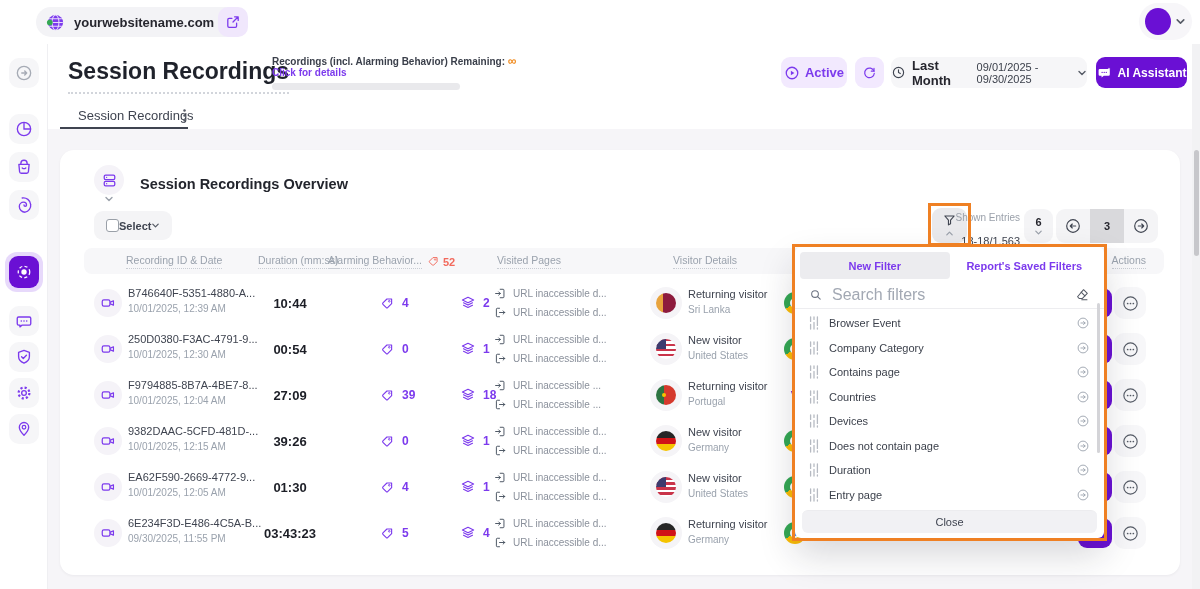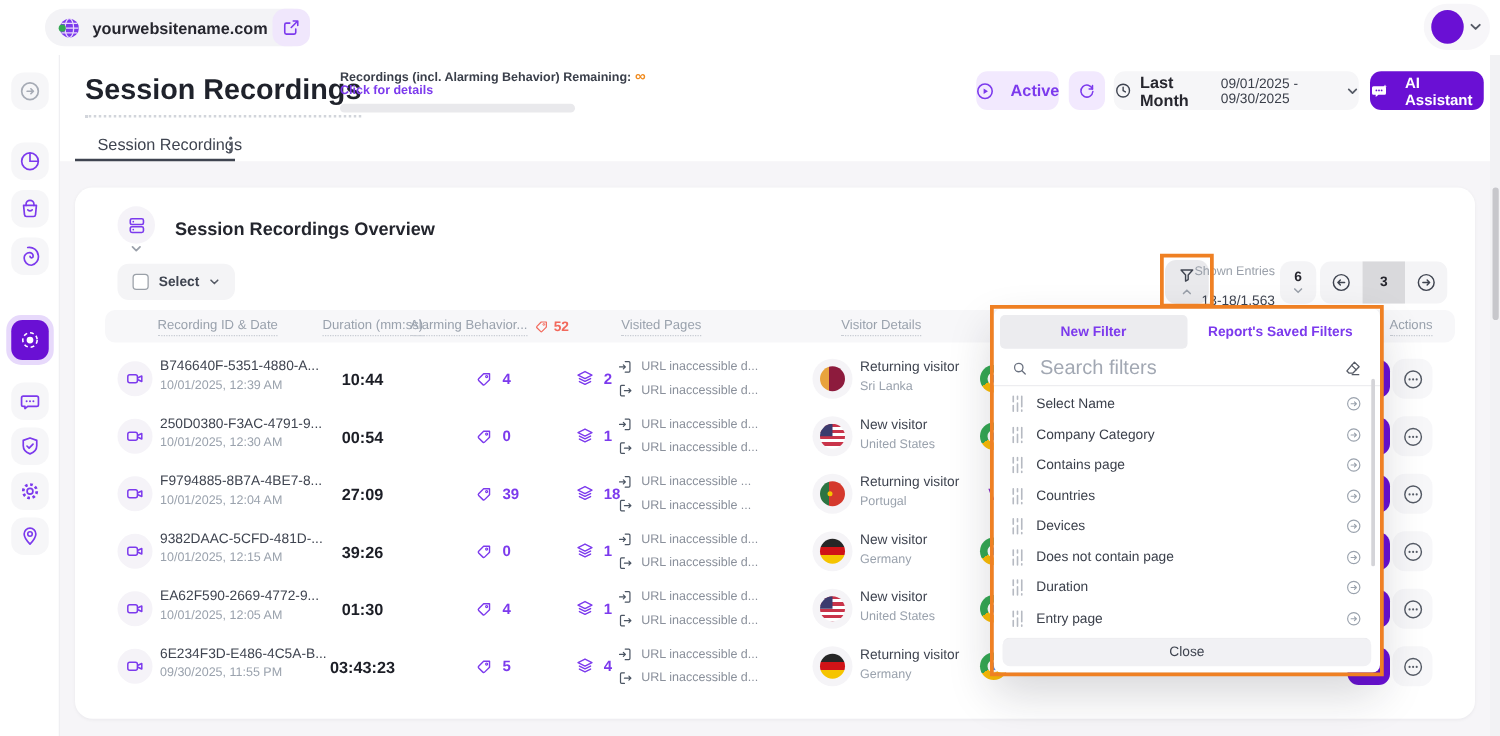--- a/index.html
+++ b/index.html
@@ -18,36 +18,36 @@
   .side-item{position:absolute;left:9px;width:30px;height:30px;border-radius:10px;background:#f6f6f8;display:flex;align-items:center;justify-content:center;color:#7c3aed}
   .side-item.gray{color:#a6abb5}
   .side-active-outer{position:absolute;left:5px;top:208px;width:38px;height:40px;border-radius:12px;background:#e7d9fb;display:flex;align-items:center;justify-content:center}
   .side-active-inner{width:30px;height:32px;border-radius:9px;background:#6a10d4;display:flex;align-items:center;justify-content:center;color:#fff}
   
   .page-title{position:absolute;left:68px;top:58px;font-size:23px;font-weight:700;color:#1f222b;border-bottom:2px dotted #d2d5db;padding-bottom:7px;z-index:4}
   .remaining-label{position:absolute;left:272px;top:54px;font-size:10px;font-weight:700;color:#3a3f4a;z-index:4}
   .remaining-label .inf{color:#f08a1d;font-size:12px;margin-left:3px}
   .details-link{position:absolute;left:272px;top:67px;font-size:10px;font-weight:700;color:#7c3aed;z-index:4}
   .progress{position:absolute;left:272px;top:83px;width:188px;height:7px;border-radius:4px;background:#e9e9ec;z-index:4}
-  .btn{position:absolute;top:57px;height:31px;border-radius:9px;display:inline-flex;align-items:center;justify-content:center;gap:12px;font-size:13px;font-weight:700;z-index:4}
+  .btn{position:absolute;top:57px;height:31px;border-radius:9px;display:inline-flex;align-items:center;justify-content:center;gap:5px;font-size:13px;font-weight:700;z-index:4}
   .btn-active{left:781px;width:66px;background:#f2e9fe;color:#7c3aed}
   .btn-refresh{left:855px;width:29px;background:#f2e9fe;color:#7c3aed}
   .btn-date{left:891px;width:196px;background:#f6f6f8;color:#26262e;gap:6px}
   .btn-date .range{font-size:11px;font-weight:400;color:#3a3f4a;margin-left:4px}
   .btn-ai{left:1096px;width:91px;background:#6a10d4;color:#fff;font-size:12px}
   .tab-label{position:absolute;left:78px;top:108px;font-size:13px;font-weight:500;color:#3f4450;z-index:4}
   .tab-kebab{position:absolute;left:177px;top:107px;width:14px;height:16px;display:flex;align-items:center;justify-content:center;color:#565b66;z-index:4}
   .tab-underline{position:absolute;left:60px;top:127px;width:128px;height:2px;background:#3f4450;z-index:4}
   
   .content-bg{position:absolute;left:48px;top:129px;width:1152px;height:460px;background:#f6f5f8}
   .card{position:absolute;left:60px;top:150px;width:1120px;height:425px;background:#fff;border-radius:14px;box-shadow:0 1px 3px rgba(16,24,40,.05);z-index:8}
   .ov-icon{position:absolute;left:94px;top:165px;width:30px;height:30px;border-radius:50%;background:#f5f3f8;display:flex;align-items:center;justify-content:center;color:#7c3aed;z-index:9}
   .ov-chev{position:absolute;left:104px;top:194px;color:#9aa0aa;z-index:9}
   .ov-title{position:absolute;left:140px;top:176px;font-size:14.5px;font-weight:700;color:#23252d;z-index:9}
-  .select-btn{position:absolute;left:94px;top:211px;height:29px;border-radius:9px;background:#f4f4f6;display:flex;align-items:center;gap:8px;padding:0 12px;z-index:9}
+  .select-btn{position:absolute;left:94px;top:211px;height:29px;border-radius:9px;background:#f4f4f6;display:flex;align-items:center;gap:0;padding:0 12px;z-index:9}
   .select-btn .box{width:13px;height:13px;border:1.5px solid #9aa0a8;border-radius:3px;background:#fff}
   .select-btn .lbl{font-size:11px;font-weight:700;color:#3f4450}
   .filter-btn{position:absolute;left:932px;top:208px;width:35px;height:35px;border-radius:9px;background:#e9e9ec;display:flex;flex-direction:column;align-items:center;justify-content:center;gap:1px;color:#3f4450;z-index:9}
   .shown{position:absolute;left:946px;top:212px;width:74px;text-align:right;z-index:9}
   .shown .l1{font-size:10px;color:#9aa0aa}
   .shown .l2{font-size:11px;color:#3f4450;margin-top:12px}
   .pagesize{position:absolute;left:1024px;top:209px;width:29px;height:34px;border-radius:9px;background:#f4f4f6;display:flex;flex-direction:column;align-items:center;justify-content:center;color:#9aa0aa;z-index:9}
   .pagesize .num{font-size:11px;font-weight:700;color:#26262e}
   .pager{position:absolute;left:1056px;top:209px;height:34px;display:flex;border-radius:9px;overflow:hidden;z-index:9}
   .pager .pcell{width:34px;height:34px;display:flex;align-items:center;justify-content:center;background:#f4f4f6;color:#3f4450}
@@ -937,21 +937,21 @@
         </svg>
       </span>
   </div>
   <div class="fitems">
       <div class="fitem">
     <span>
           <svg width="10" height="14">
             <use href="#s-handle"></use>
           </svg>
         </span>
-    <span class="flbl">Select Name</span>
+    <span class="flbl">Browser Event</span>
     <span class="farr">
           <svg width="14" height="14">
             <use href="#s-arr-r"></use>
           </svg>
         </span>
   </div>
       <div class="fitem">
     <span>
           <svg width="10" height="14">
             <use href="#s-handle"></use>

